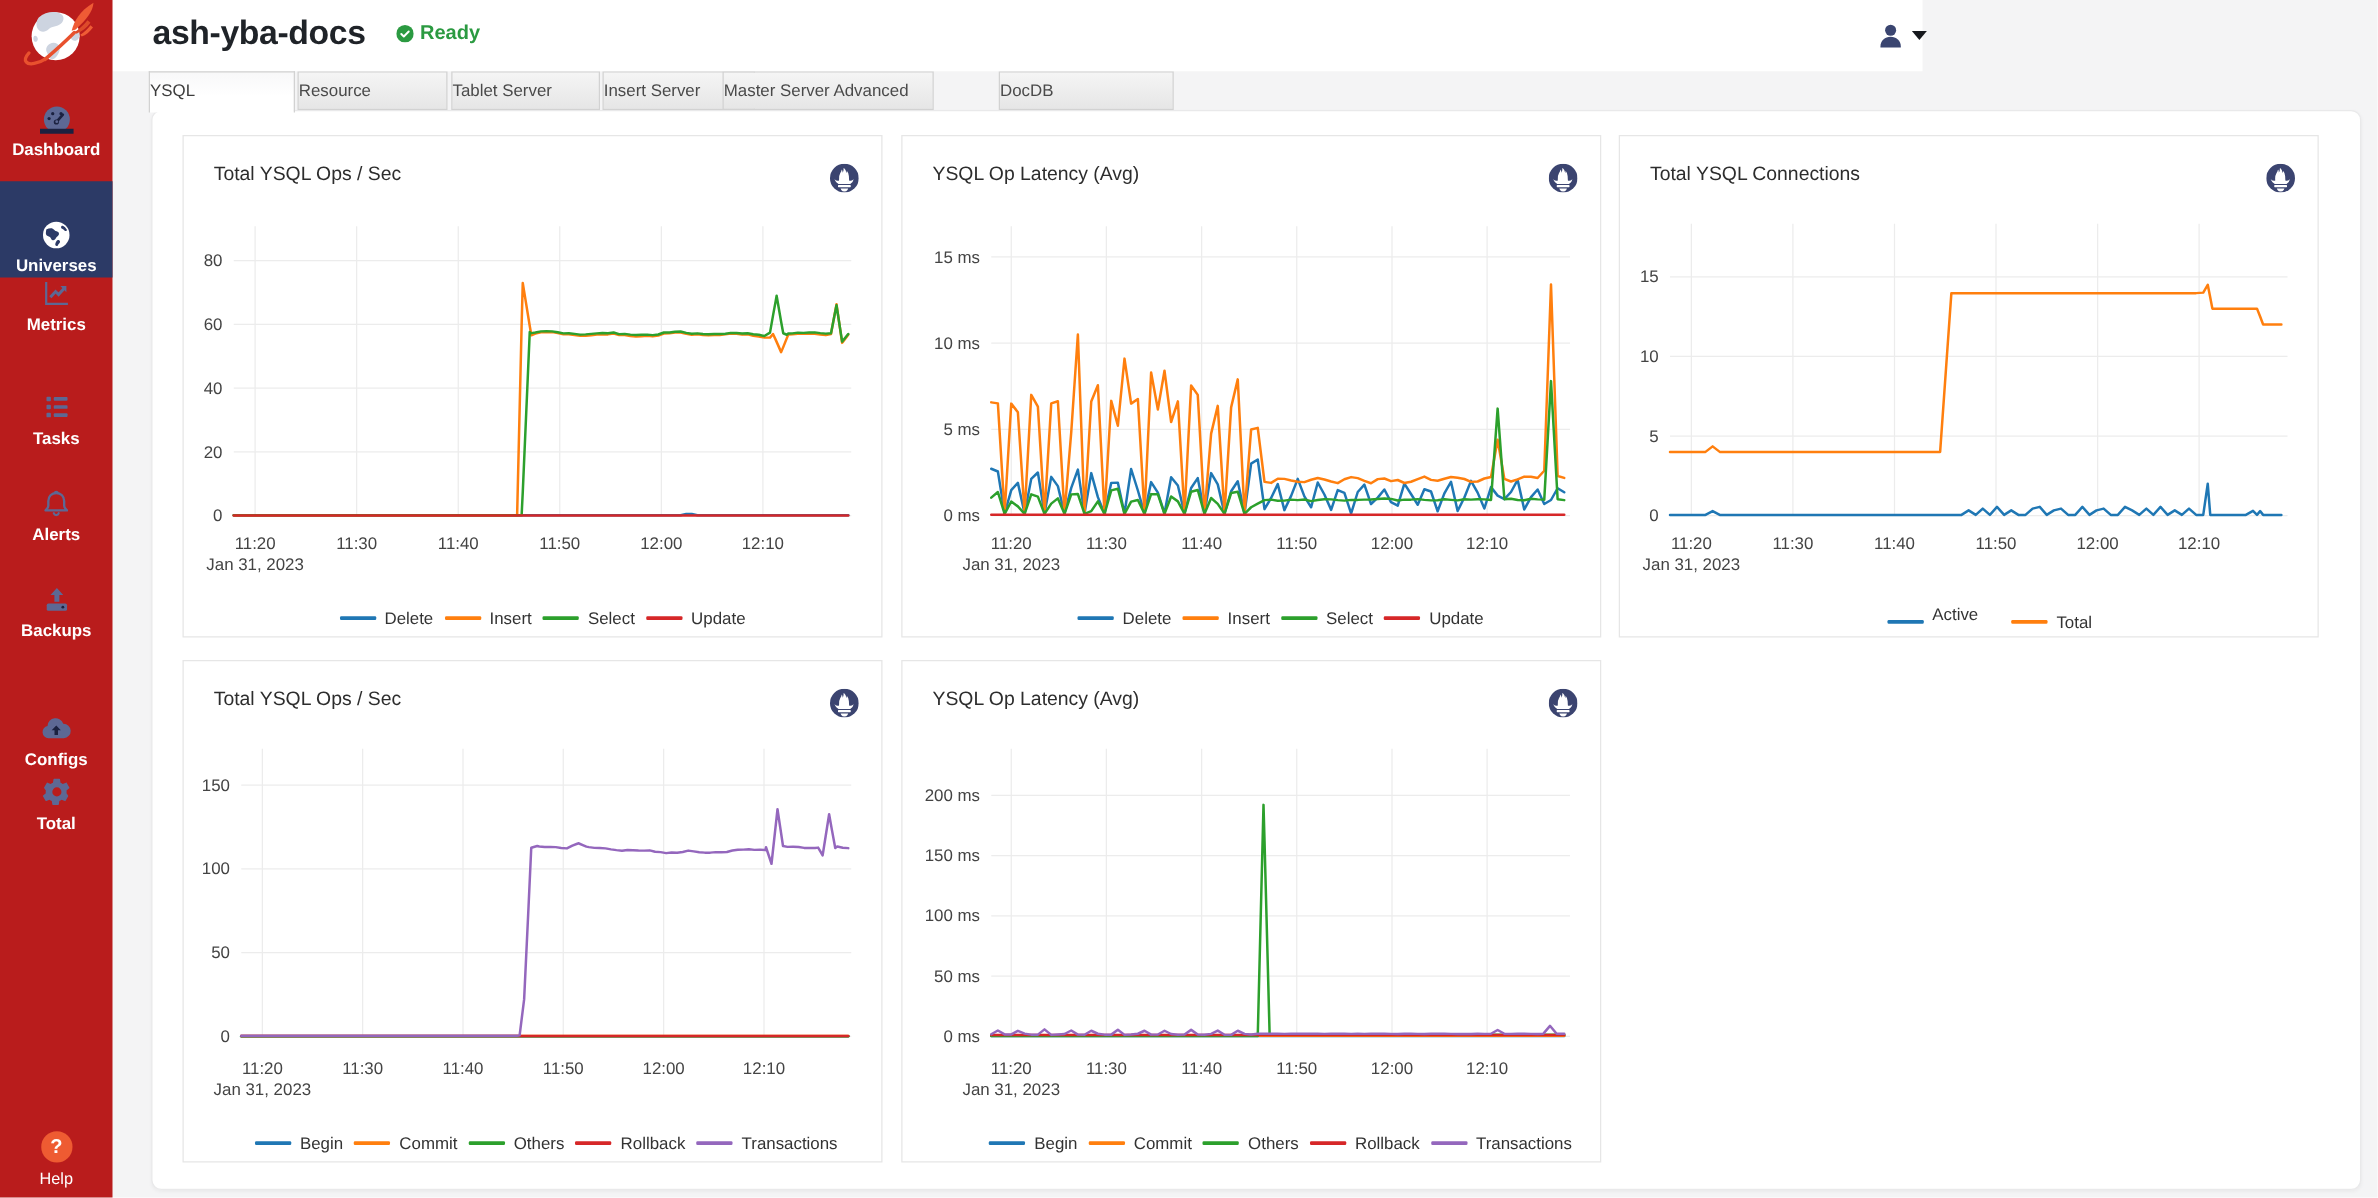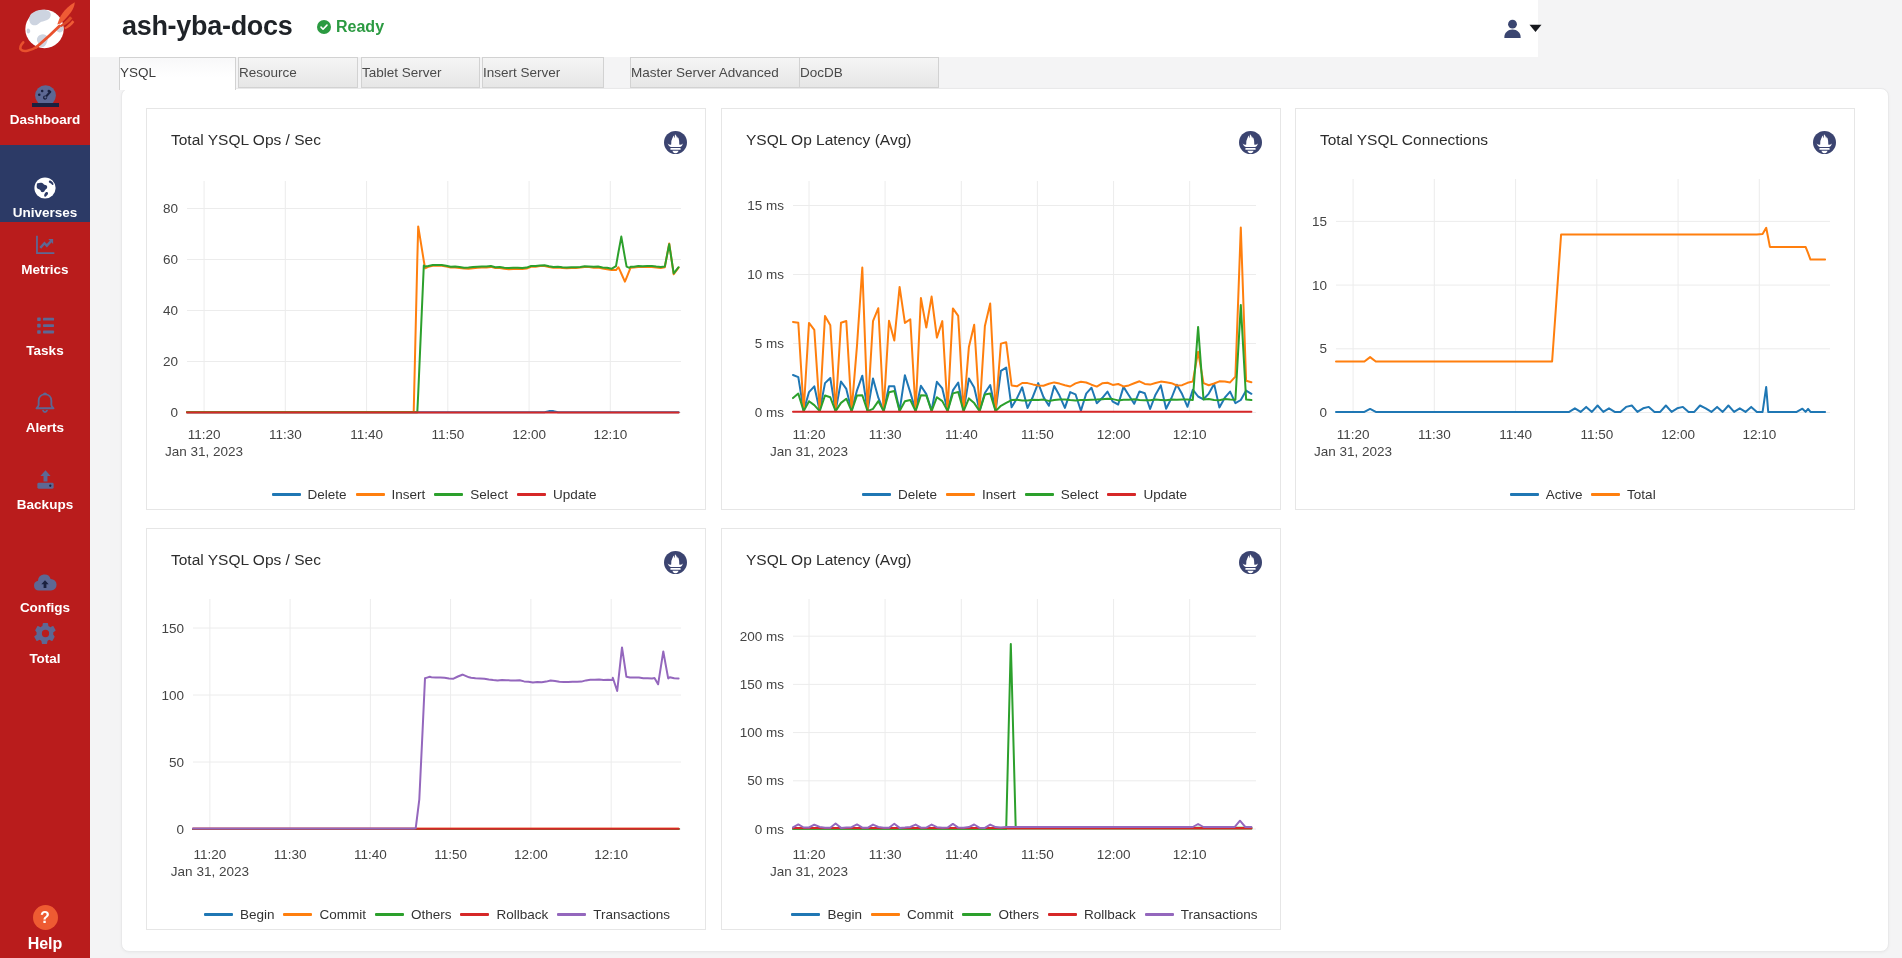--- a/index.html
+++ b/index.html
@@ -138,21 +138,21 @@
         <text x="57.1" y="330" text-anchor="middle" font-size="13.5" fill="#444444">11:20</text>
         <text x="138.3" y="330" text-anchor="middle" font-size="13.5" fill="#444444">11:30</text>
         <text x="219.6" y="330" text-anchor="middle" font-size="13.5" fill="#444444">11:40</text>
         <text x="300.8" y="330" text-anchor="middle" font-size="13.5" fill="#444444">11:50</text>
         <text x="382.1" y="330" text-anchor="middle" font-size="13.5" fill="#444444">12:00</text>
         <text x="463.3" y="330" text-anchor="middle" font-size="13.5" fill="#444444">12:10</text>
         <text x="57.1" y="347" text-anchor="middle" font-size="13.5" fill="#444444">Jan 31, 2023</text>
         <path d="M40.0,302.9 L45.7,302.9 L51.4,302.9 L57.1,302.9 L62.8,302.9 L68.4,302.9 L74.1,299.9 L79.8,302.9 L85.5,302.9 L91.2,302.9 L96.9,302.9 L102.6,302.9 L108.2,302.9 L113.9,302.9 L119.6,302.9 L125.3,302.9 L131.0,302.9 L136.7,302.9 L142.4,302.9 L148.1,302.9 L153.8,302.9 L159.4,302.9 L165.1,302.9 L170.8,302.9 L176.5,302.9 L182.2,302.9 L187.9,302.9 L193.6,302.9 L199.2,302.9 L204.9,302.9 L210.6,302.9 L216.3,302.9 L222.0,302.9 L227.7,302.9 L233.4,302.9 L239.1,302.9 L244.8,302.9 L250.4,302.9 L256.1,302.9 L256.1,302.9 L261.8,302.9 L265.1,302.9 L267.5,302.9 L273.2,302.9 L278.9,299.3 L284.6,302.9 L290.2,297.9 L295.9,302.9 L301.6,296.5 L307.3,302.9 L313.0,299.3 L318.7,302.9 L324.4,302.9 L330.1,297.9 L335.8,296.5 L341.4,302.9 L347.1,299.3 L352.8,297.9 L358.5,302.9 L364.2,302.9 L369.9,296.5 L375.6,302.9 L381.2,299.3 L386.9,297.9 L392.6,302.9 L398.3,302.9 L404.0,296.5 L409.7,299.3 L415.4,302.9 L421.1,297.9 L426.7,302.9 L432.4,296.5 L438.1,302.9 L443.8,299.3 L449.5,302.9 L455.2,297.9 L460.9,302.9 L466.6,302.9 L470.2,278.0 L472.2,302.9 L473.9,302.9 L477.9,302.9 L483.6,302.9 L489.3,302.9 L495.0,302.9 L500.7,302.9 L506.4,299.7 L509.6,302.9 L512.1,299.9 L514.5,302.9 L517.8,302.9 L523.4,302.9 L529.1,302.9" fill="none" stroke="#1f77b4" stroke-width="2.0" stroke-linejoin="round" stroke-linecap="round"></path>
         <path d="M40.0,252.5 L45.7,252.5 L51.4,252.5 L57.1,252.5 L62.8,252.5 L68.4,252.5 L74.1,248.1 L79.8,252.5 L85.5,252.5 L91.2,252.5 L96.9,252.5 L102.6,252.5 L108.2,252.5 L113.9,252.5 L119.6,252.5 L125.3,252.5 L131.0,252.5 L136.7,252.5 L142.4,252.5 L148.1,252.5 L153.8,252.5 L159.4,252.5 L165.1,252.5 L170.8,252.5 L176.5,252.5 L182.2,252.5 L187.9,252.5 L193.6,252.5 L199.2,252.5 L204.9,252.5 L210.6,252.5 L216.3,252.5 L222.0,252.5 L227.7,252.5 L233.4,252.5 L239.1,252.5 L244.8,252.5 L250.4,252.5 L256.1,252.5 L256.1,252.5 L261.8,171.9 L265.1,125.5 L267.5,125.5 L273.2,125.5 L278.9,125.5 L284.6,125.5 L290.2,125.5 L295.9,125.5 L301.6,125.5 L307.3,125.5 L313.0,125.5 L318.7,125.5 L324.4,125.5 L330.1,125.5 L335.8,125.5 L341.4,125.5 L347.1,125.5 L352.8,125.5 L358.5,125.5 L364.2,125.5 L369.9,125.5 L375.6,125.5 L381.2,125.5 L386.9,125.5 L392.6,125.5 L398.3,125.5 L404.0,125.5 L409.7,125.5 L415.4,125.5 L421.1,125.5 L426.7,125.5 L432.4,125.5 L438.1,125.5 L443.8,125.5 L449.5,125.5 L455.2,125.5 L460.9,125.5 L466.6,125.1 L470.2,118.8 L472.2,129.0 L473.9,137.9 L477.9,137.9 L483.6,137.9 L489.3,137.9 L495.0,137.9 L500.7,137.9 L506.4,137.9 L509.6,137.9 L512.1,144.2 L514.5,150.6 L517.8,150.6 L523.4,150.6 L529.1,150.6" fill="none" stroke="#ff7f0e" stroke-width="2.0" stroke-linejoin="round" stroke-linecap="round"></path>
       </svg>
-      <div style="position:absolute;left:20px;width:534px;top:375px;text-align:center;font-size:13.5px;color:#333;white-space:nowrap"><span style="display:inline-flex;align-items:center;margin:0 4px;">
+      <div style="position:absolute;left:20px;width:534px;top:375px;text-align:center;font-size:13.5px;color:#333;white-space:nowrap"><span style="display:inline-flex;align-items:flex-end;margin:0 22px;">
           <span style="width:29px;height:3px;background:#1f77b4;display:inline-block;margin-right:7px;border-radius:1px"></span>
           <span>Active</span>
         </span><span style="display:inline-flex;align-items:center;margin:0 4.5px;">
           <span style="width:29px;height:3px;background:#ff7f0e;display:inline-block;margin-right:7px;border-radius:1px"></span>
           <span>Total</span>
         </span></div>
     </div>
     <div style="position:absolute;left:24px;top:439px;width:560px;height:402px;background:#fff;border:1px solid #e6e6e6;box-sizing:border-box">
       <div style="position:absolute;left:24px;top:22px;font-size:15.5px;color:#2d2d2d">Total YSQL Ops / Sec</div>
       <svg width="23" height="23" viewBox="0 0 22 22" style="position:absolute;right:18px;top:22px">
@@ -260,21 +260,21 @@
           <span style="width:29px;height:3px;background:#9467bd;display:inline-block;margin-right:7px;border-radius:1px"></span>
           <span>Transactions</span>
         </span></div>
     </div>
   </div>
 
 <div class="tab active" style="left:119px;width:117px">YSQL</div>
 <div class="tab" style="left:238px;width:120px">Resource</div>
 <div class="tab" style="left:361px;width:119px">Tablet Server</div>
 <div class="tab" style="left:482px;width:122px">Insert Server</div>
-<div class="tab" style="left:630px;width:191px">Master Server Advanced</div>
+<div class="tab" style="left:578px;width:169px">Master Server Advanced</div>
 <div class="tab" style="left:799px;width:140px">DocDB</div>
 
 <div class="header">
   <div style="position:absolute;left:32px;top:11px;font-size:27px;font-weight:700;color:#1f2328;letter-spacing:-.3px">ash-yba-docs</div>
   <div style="position:absolute;left:227px;top:18px;display:flex;align-items:center">
     <svg width="14" height="14" viewBox="0 0 16 16">
         <circle cx="8" cy="8" r="8" fill="#2b9a41"></circle>
         <path d="M4.6 8.2l2.3 2.3 4.5-4.6" stroke="#fff" stroke-width="1.8" fill="none" stroke-linecap="round" stroke-linejoin="round"></path>
       </svg>
     <span style="font-size:16px;font-weight:700;color:#2b9a41;margin-left:5px">Ready</span>
@@ -323,21 +323,21 @@
       <div style="height:25px;display:flex;justify-content:center;align-items:center">
         <svg width="26" height="26" viewBox="0 0 25 25">
 <circle cx="12.5" cy="12.5" r="10.2" fill="#ffffff"></circle>
 <path d="M4.8 8.2c1.7-.6 3.4-1.2 5-.6 1.3.5 1.6 1.8 3 2 1.2.2 2 1.2 1.8 2.4-.2 1.4-1.8 1.6-2.3 2.9-.4 1.2-1.7 2-2.9 1.5-1-.4-.9-1.7-1.8-2.3-1-.7-2.4-.7-2.9-1.9-.4-1.1 0-2.6.1-4z" fill="#2c3a66"></path>
 <path d="M13.4 16.5c1-.3 2 .2 2 1.2 0 1.2-1.2 1.5-1.6 2.6-.3.8-1.5.9-1.9.1-.4-.9 0-1.8.4-2.6.3-.6.5-1.1 1.1-1.3z" fill="#2c3a66"></path>
 <path d="M17.6 5.4c1.2.6 2.3 1.7 3 2.9.3.6-.2 1.3-.9 1.2-.9-.1-1.1-1.2-2-1.5-.8-.3-1.7-.8-1.5-1.7.1-.7.8-1.2 1.4-.9z" fill="#2c3a66"></path>
 </svg>
       </div>
       <div class="nav-label">Universes</div>
     </div>
-<div class="nav-item" style="top:232px;height:77px;">
+<div class="nav-item" style="top:222px;height:77px;">
       <div style="height:25px;display:flex;justify-content:center;align-items:center">
         <svg width="25" height="25" viewBox="0 0 24 24">
 <path d="M3.8 3.5v16.7h16.7" fill="none" stroke="#5d6894" stroke-width="1.7"></path>
 <path d="M7 15.2l4-4.4 2.3 2.3 4.6-5" fill="none" stroke="#5d6894" stroke-width="2.3"></path>
 <path d="M14.7 6.6h4.6v4.8z" fill="#5d6894"></path>
 </svg>
       </div>
       <div class="nav-label">Metrics</div>
     </div>
 <div class="nav-item" style="top:299px;height:77px;padding-top:14px">
@@ -386,15 +386,15 @@
       <div style="height:25px;display:flex;justify-content:center;align-items:center">
         <svg width="25" height="25" viewBox="0 0 24 24">
 <path d="M19.4 13c0-.3.1-.7.1-1s0-.7-.1-1l2.1-1.7c.2-.2.3-.5.1-.7l-2-3.5c-.1-.2-.4-.3-.6-.2l-2.5 1c-.5-.4-1.1-.7-1.7-1l-.4-2.6c0-.2-.2-.4-.5-.4h-4c-.2 0-.5.2-.5.4l-.4 2.6c-.6.3-1.2.6-1.7 1l-2.5-1c-.2-.1-.5 0-.6.2l-2 3.5c-.1.2-.1.5.1.7L3.5 11c0 .3-.1.7-.1 1s0 .7.1 1l-2.1 1.7c-.2.2-.3.5-.1.7l2 3.5c.1.2.4.3.6.2l2.5-1c.5.4 1.1.7 1.7 1l.4 2.6c0 .2.2.4.5.4h4c.2 0 .5-.2.5-.4l.4-2.6c.6-.3 1.2-.6 1.7-1l2.5 1c.2.1.5 0 .6-.2l2-3.5c.1-.2.1-.5-.1-.7L19.4 13zM12 15.5a3.5 3.5 0 1 1 0-7 3.5 3.5 0 0 1 0 7z" fill="#5d6894"></path>
 </svg>
       </div>
       <div class="nav-label">Total</div>
     </div>
 
   <div class="nav-item" style="top:905px">
     <div style="width:25px;height:25px;border-radius:50%;background:#ee5b32;color:#fff;font-weight:700;font-size:16px;line-height:25px;margin:0 auto">?</div>
-    <div class="nav-label" style="font-weight:700;font-size:16px">Help</div>
+    <div class="nav-label" style="font-weight:400;font-size:13px">Help</div>
   </div>
 </div>
 
 </body></html>

